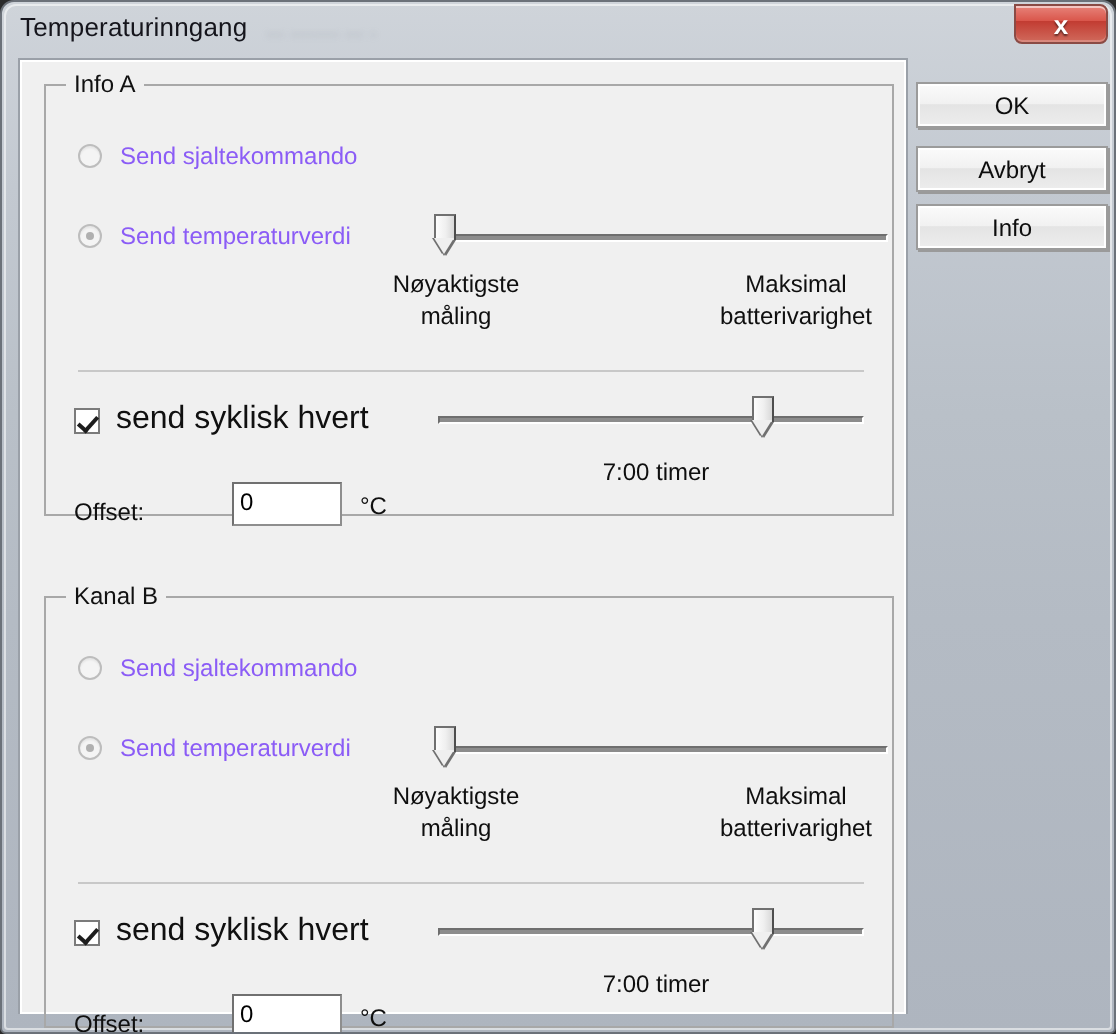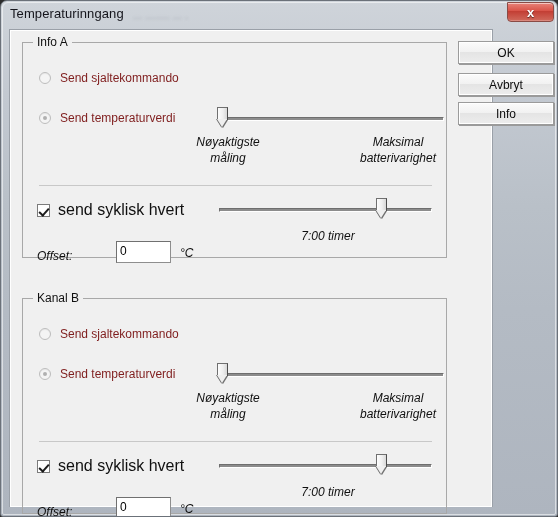--- a/index.html
+++ b/index.html
@@ -90,21 +90,21 @@
     text-shadow: 0 1px 1px rgba(0,0,0,0.55);
     line-height: 1;
     font-family: "Liberation Sans", sans-serif;
   }
 
   
   .client {
     position: absolute;
     left: 8px;
     top: 28px;
-    width: 484px;
+    width: 445px;
     height: 478px;
     background: #f0f0f0;
     border: 1px solid #9aa0a8;
     border-bottom: none;
     box-sizing: border-box;
   }
   .client-hi {
     position: absolute;
     left: 0; top: 0; right: 0; bottom: 0;
     border: 1px solid #ffffff;
@@ -150,21 +150,21 @@
     content: "";
     position: absolute;
     left: 3px; top: 3px;
     width: 4px; height: 4px;
     border-radius: 50%;
     background: #b0b0b0;
   }
   .radio-label {
     margin-left: 9px;
     font-size: 12px;
-    color: #7f1d1d;
+    color: #8b5cf6;
   }
 
   
   .check-row {
     position: absolute;
     display: flex;
     align-items: center;
     white-space: nowrap;
   }
   .checkbox {
@@ -230,21 +230,20 @@
     border-top: 8px solid #efefef;
     filter: drop-shadow(1px 1px 0 #707070) drop-shadow(-1px 0 0 #707070);
   }
 
   
   .lbl {
     position: absolute;
     font-size: 12px;
     color: #0f0f0f;
     white-space: nowrap;
-    font-style: italic;
   }
   .lbl.center { text-align: center; }
 
   .sep {
     position: absolute;
     height: 1px;
     background: #c8c8c8;
   }
 
   

